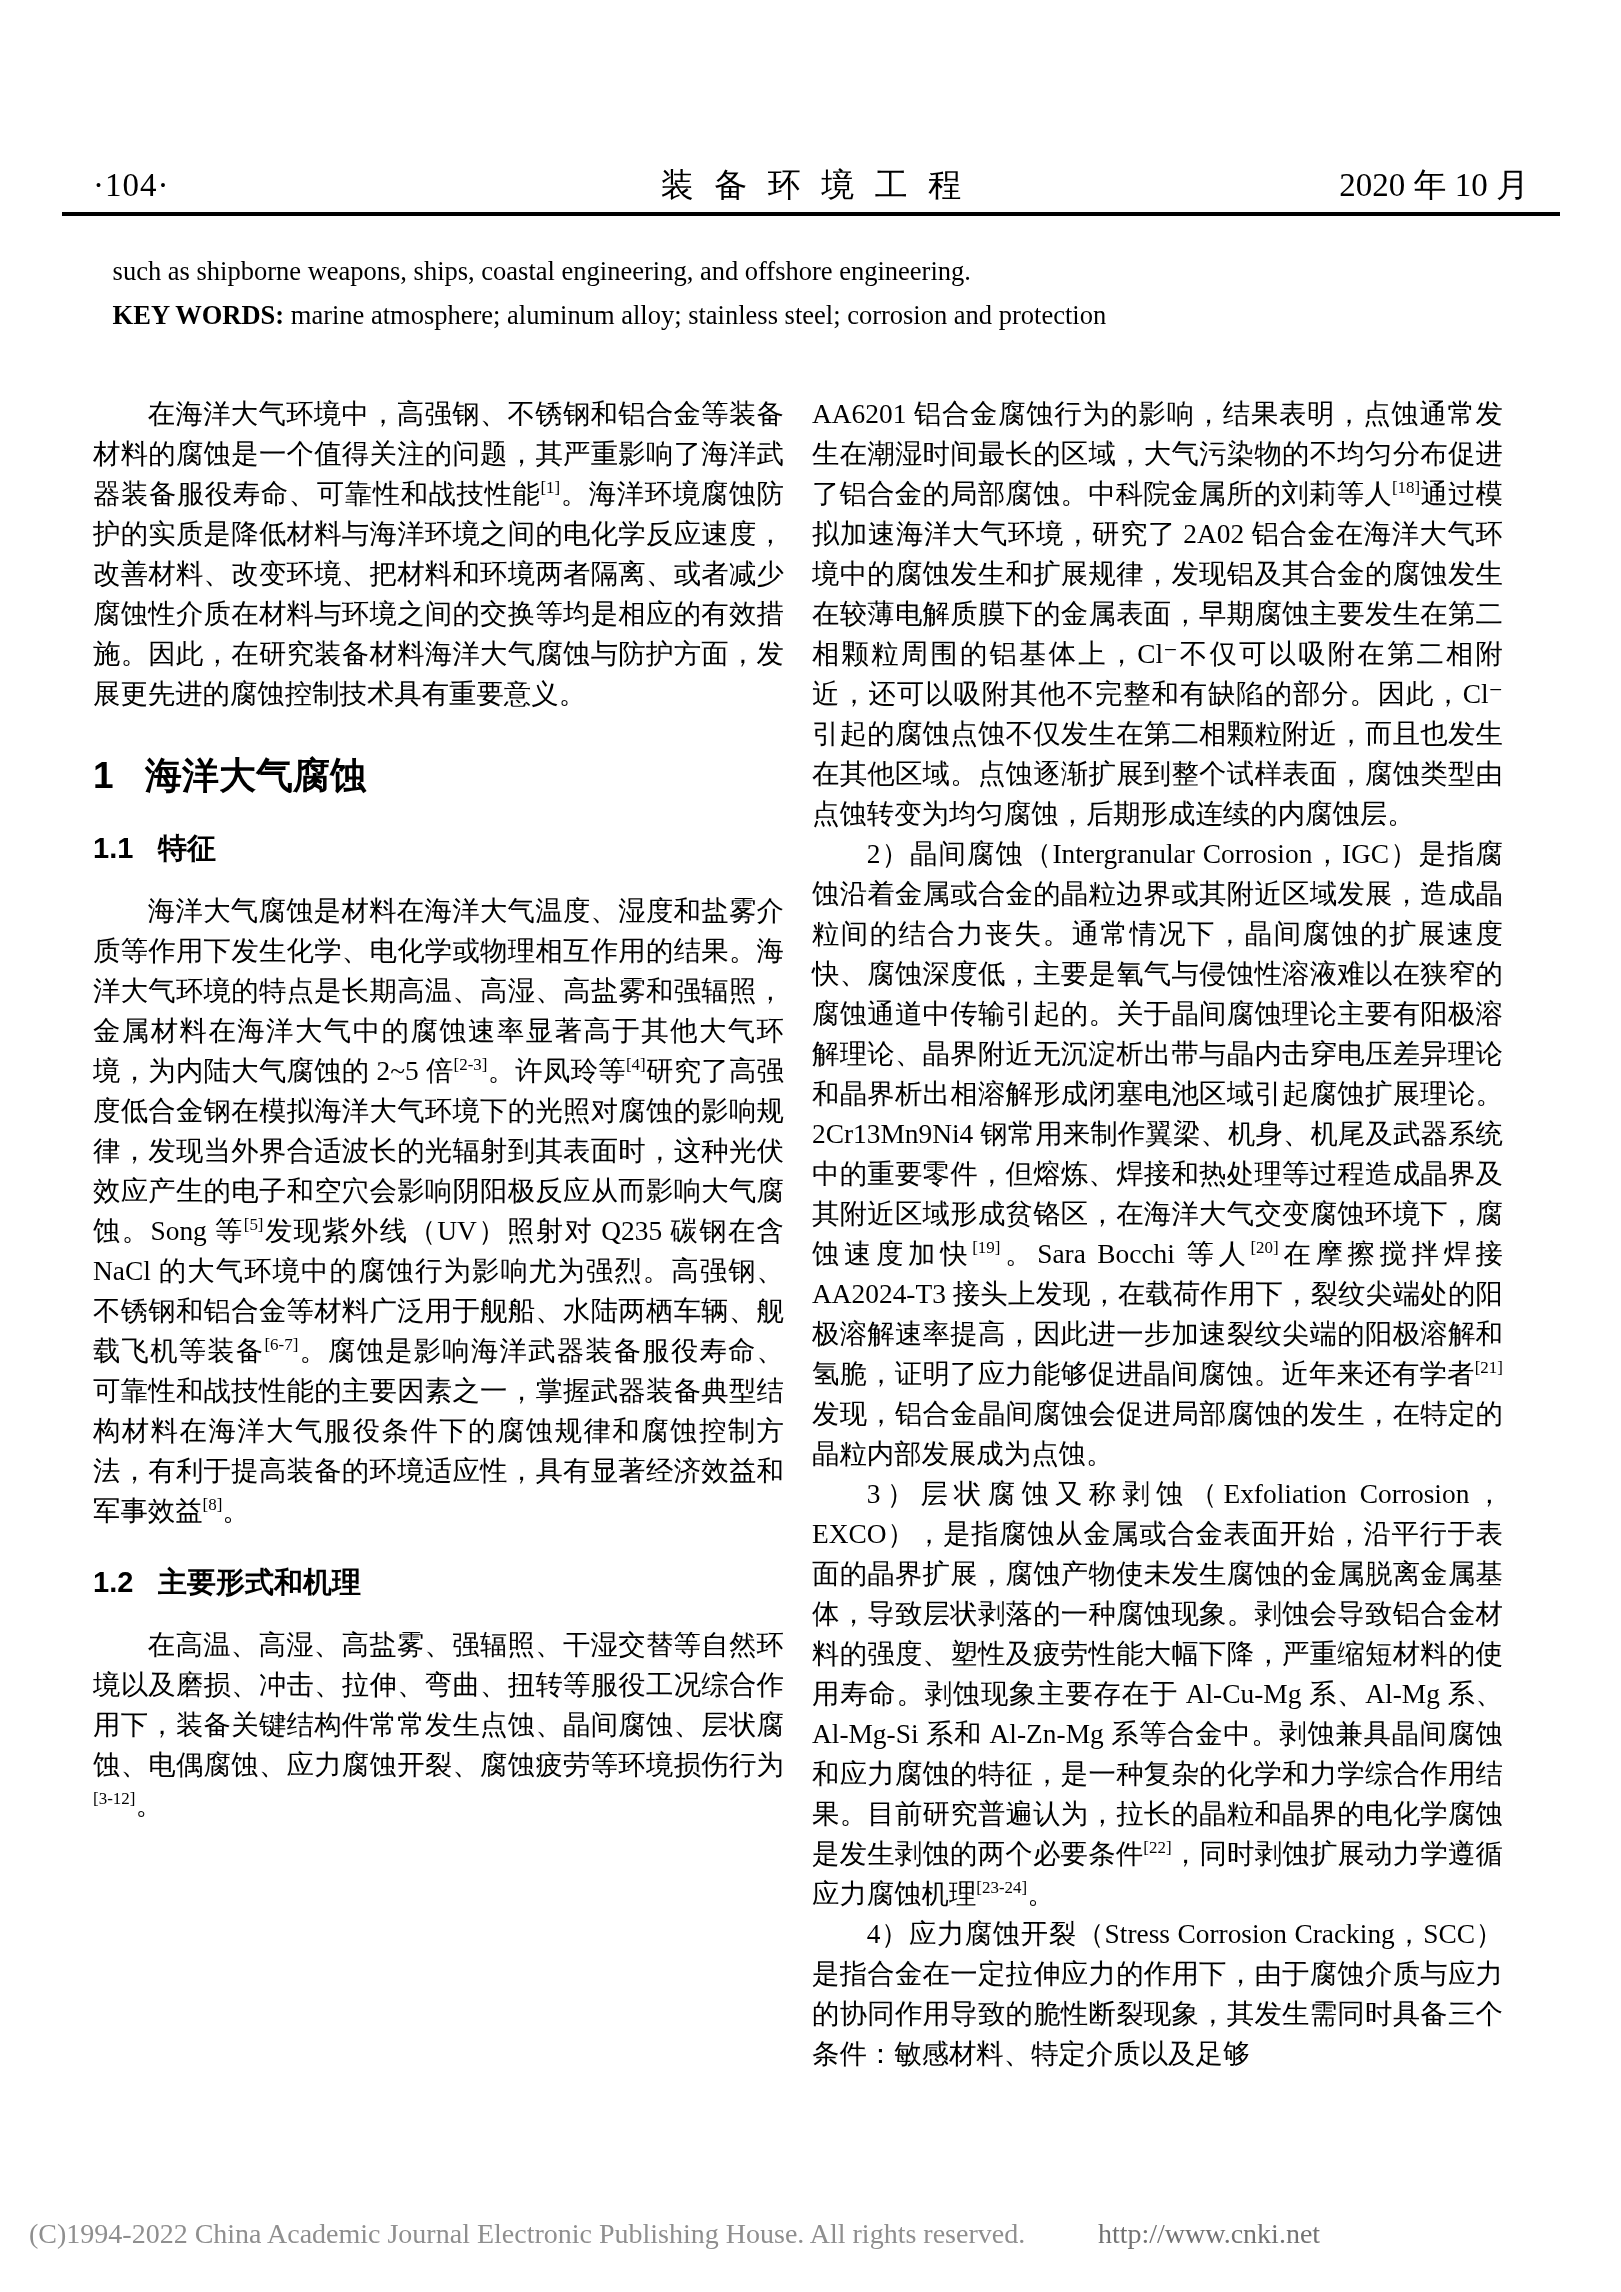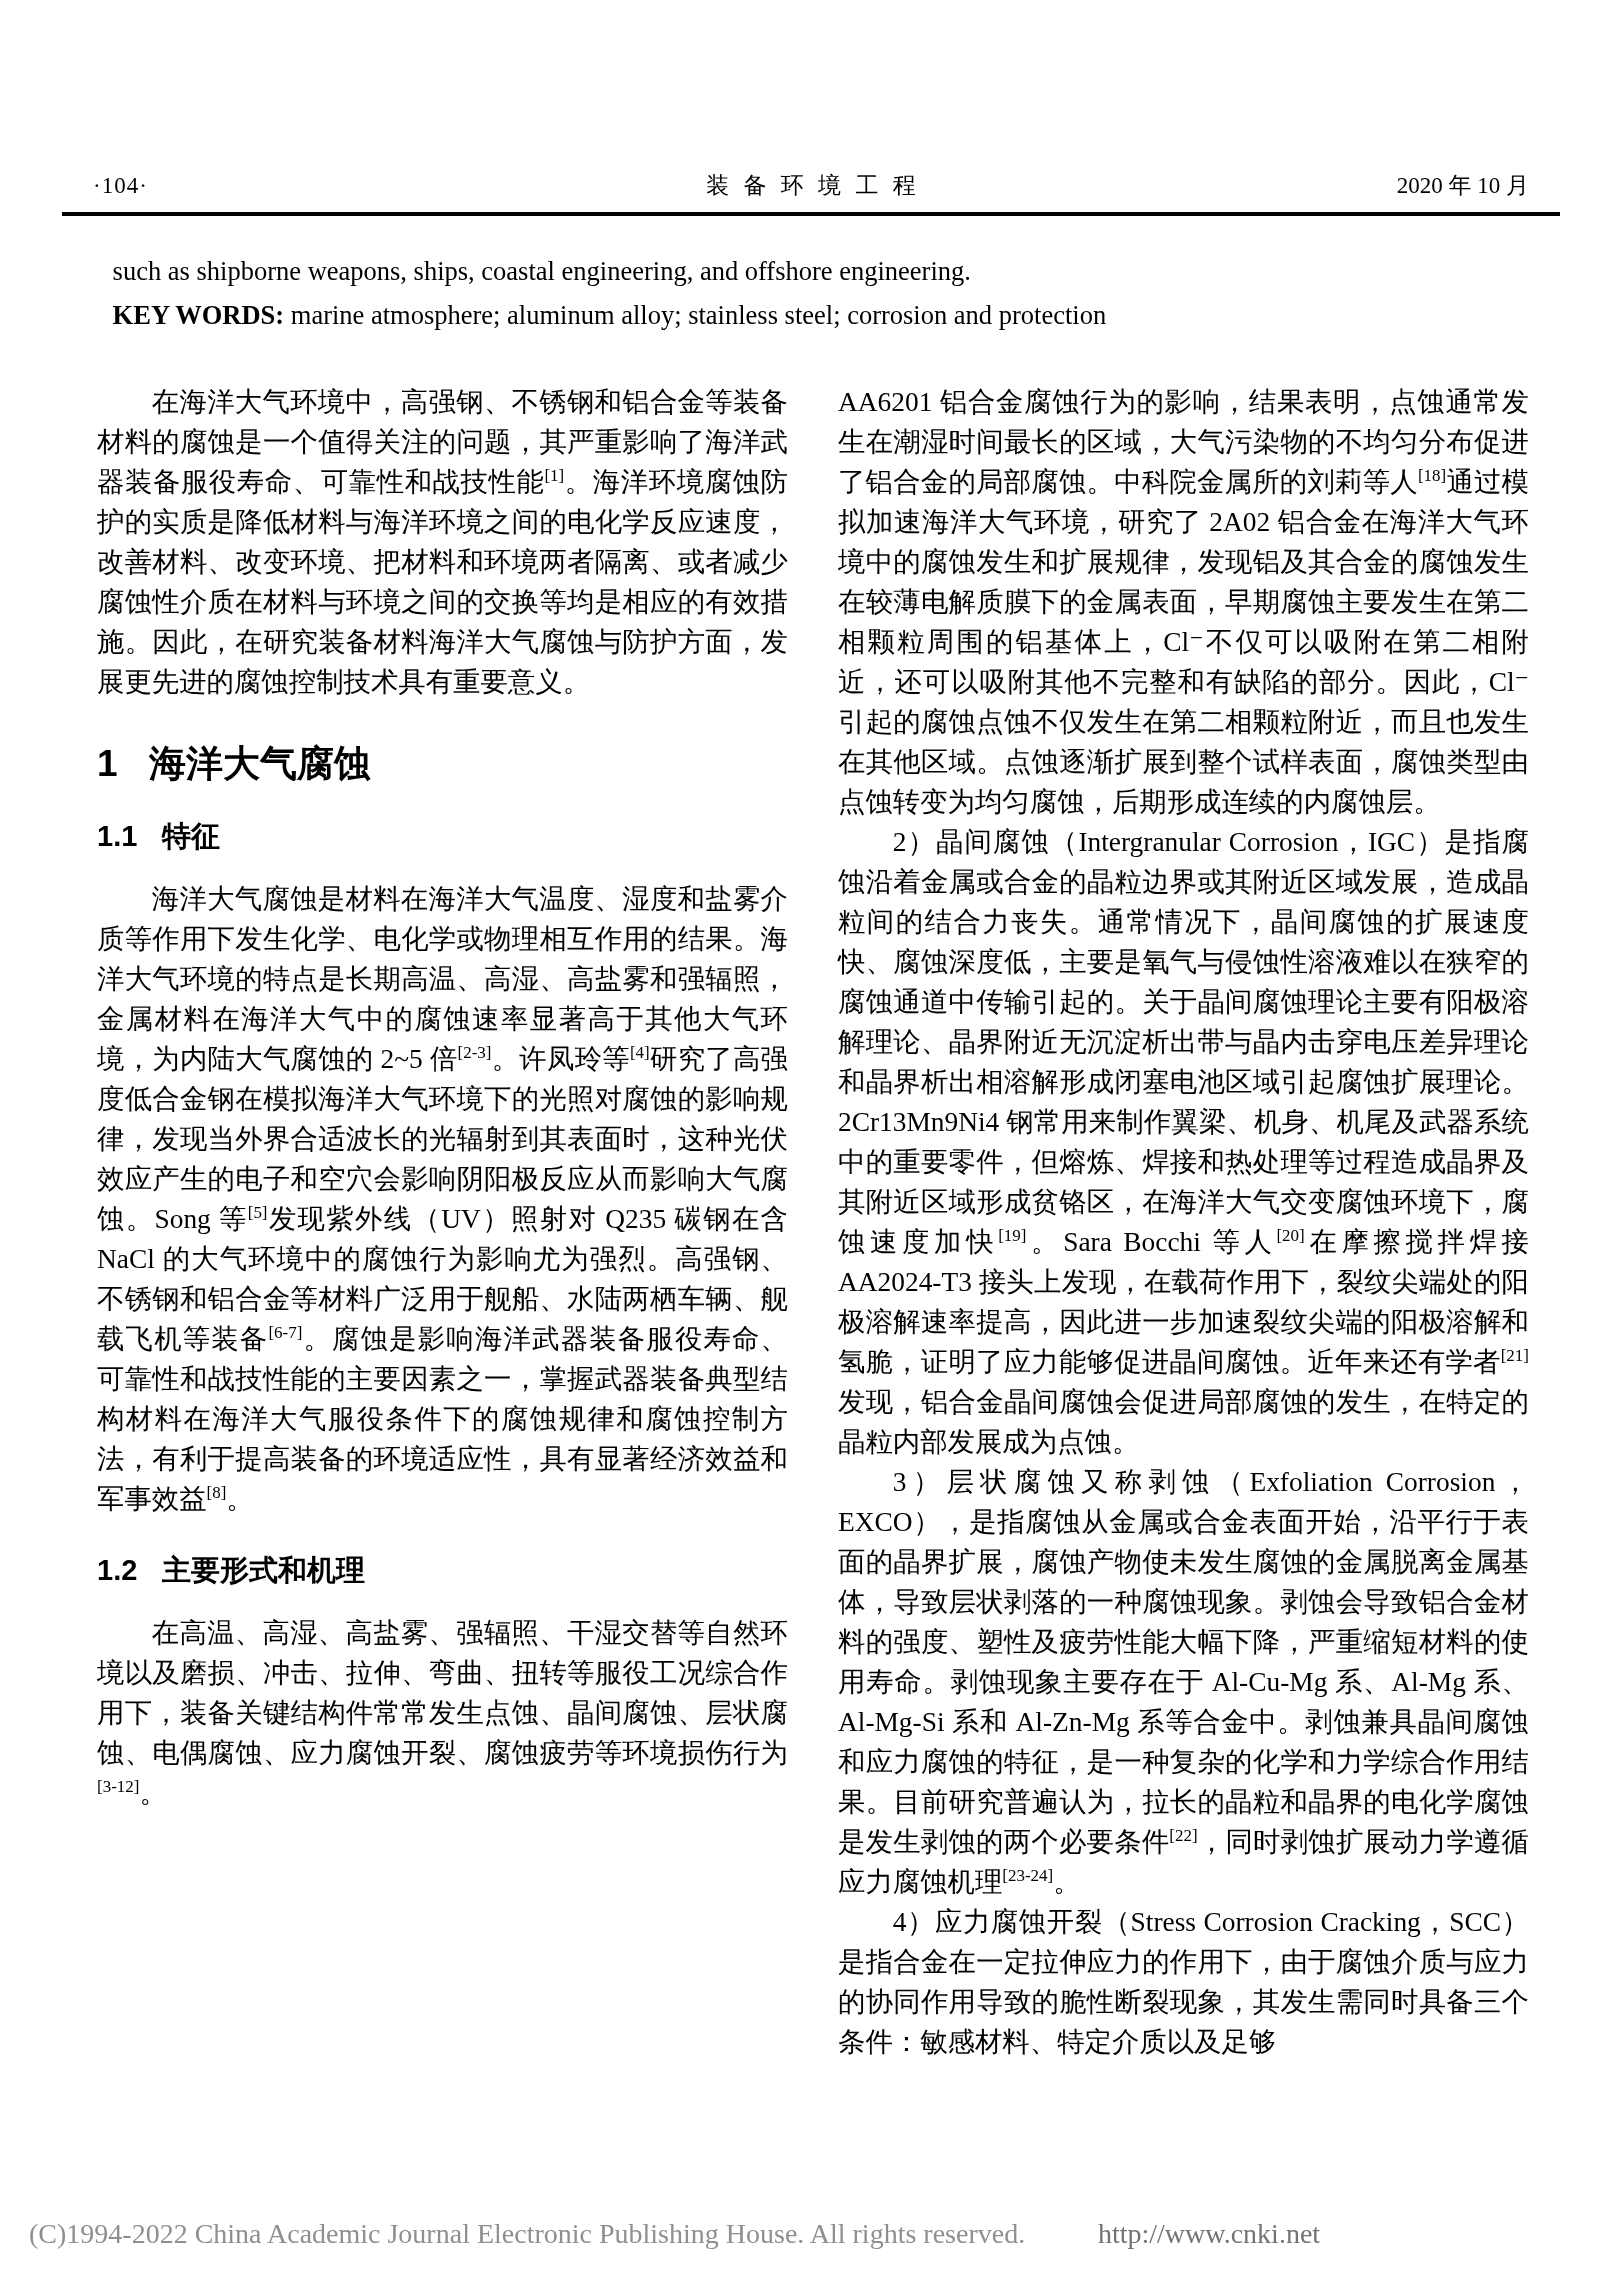--- a/index.html
+++ b/index.html
@@ -9,32 +9,32 @@
     margin:0 auto;
     background:#ffffff;
     overflow:hidden;
     font-family:"Liberation Serif","DejaVu Serif",serif;
     color:#000;
   }
   .content{padding:169px 92px 0 93px;}
   
   .runhead{
     display:grid;grid-template-columns:1fr auto 1fr;align-items:baseline;
-    font-size:23px;line-height:33px;
+    font-size:33px;line-height:33px;
   }
   .runhead .pageno{justify-self:start;letter-spacing:1px;}
   .runhead .jtitle{justify-self:center;letter-spacing:0.62em;text-indent:0.62em;}
   .runhead .jdate{justify-self:end;}
   .header-rule{height:3.9px;background:#000;margin:9.8px -31px 0 -31px;}
   
   .abstract{margin:33px 0 0 19.6px;font-size:26.5px;line-height:44px;}
   .abstract p{margin:0;}
   .abstract .kw-label{font-weight:bold;}
   
-  .columns{display:flex;gap:50px;margin-top:45px;justify-content:flex-end;}
+  .columns{display:flex;gap:28px;margin-top:57px;}
   .col{width:691px;}
   .para{
     margin:0;font-size:27.4px;line-height:40px;
     text-align:justify;text-indent:2em;
   }
   .para.noindent{text-indent:0;}
   sup{font-size:0.62em;line-height:0;}
   .h1{
     font-family:"Liberation Sans","DejaVu Sans",sans-serif;
     font-weight:bold;font-size:37px;line-height:1.15;

